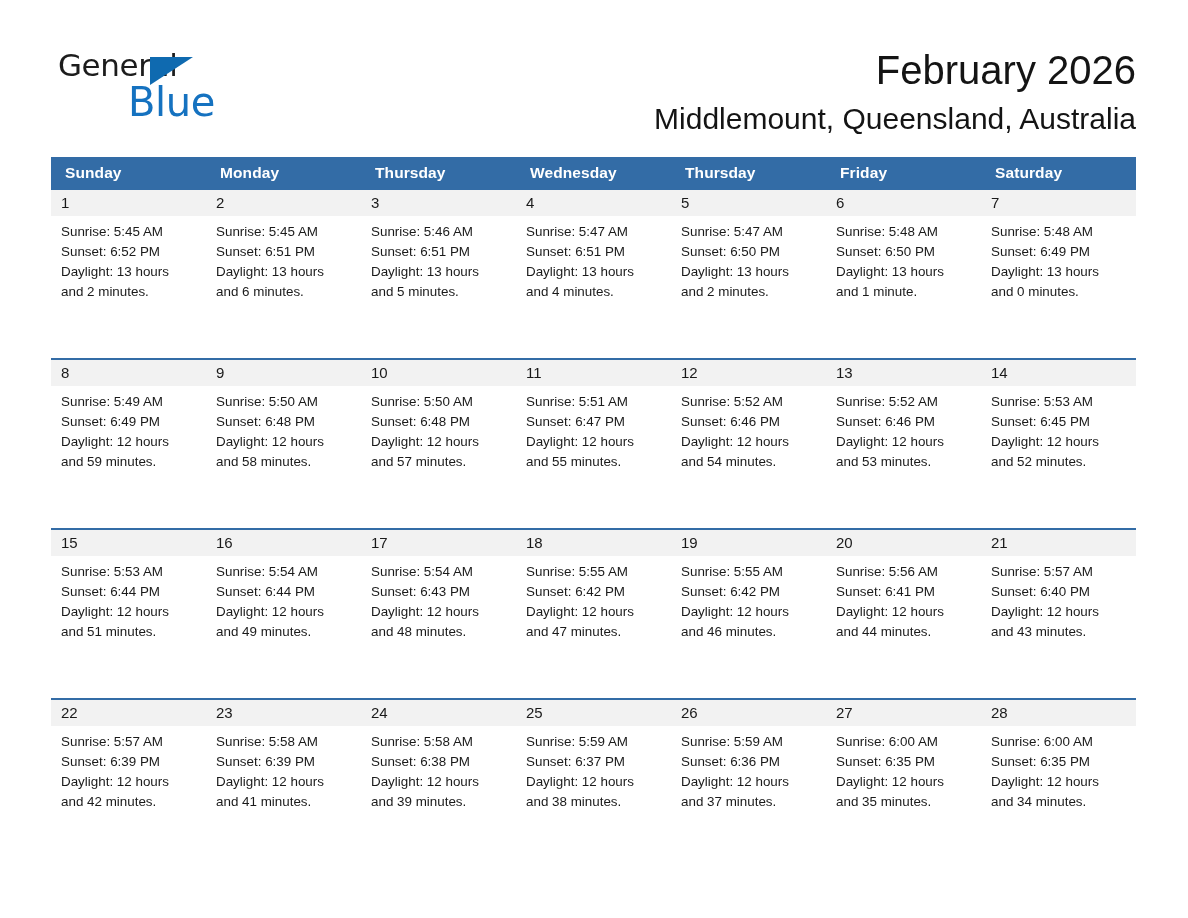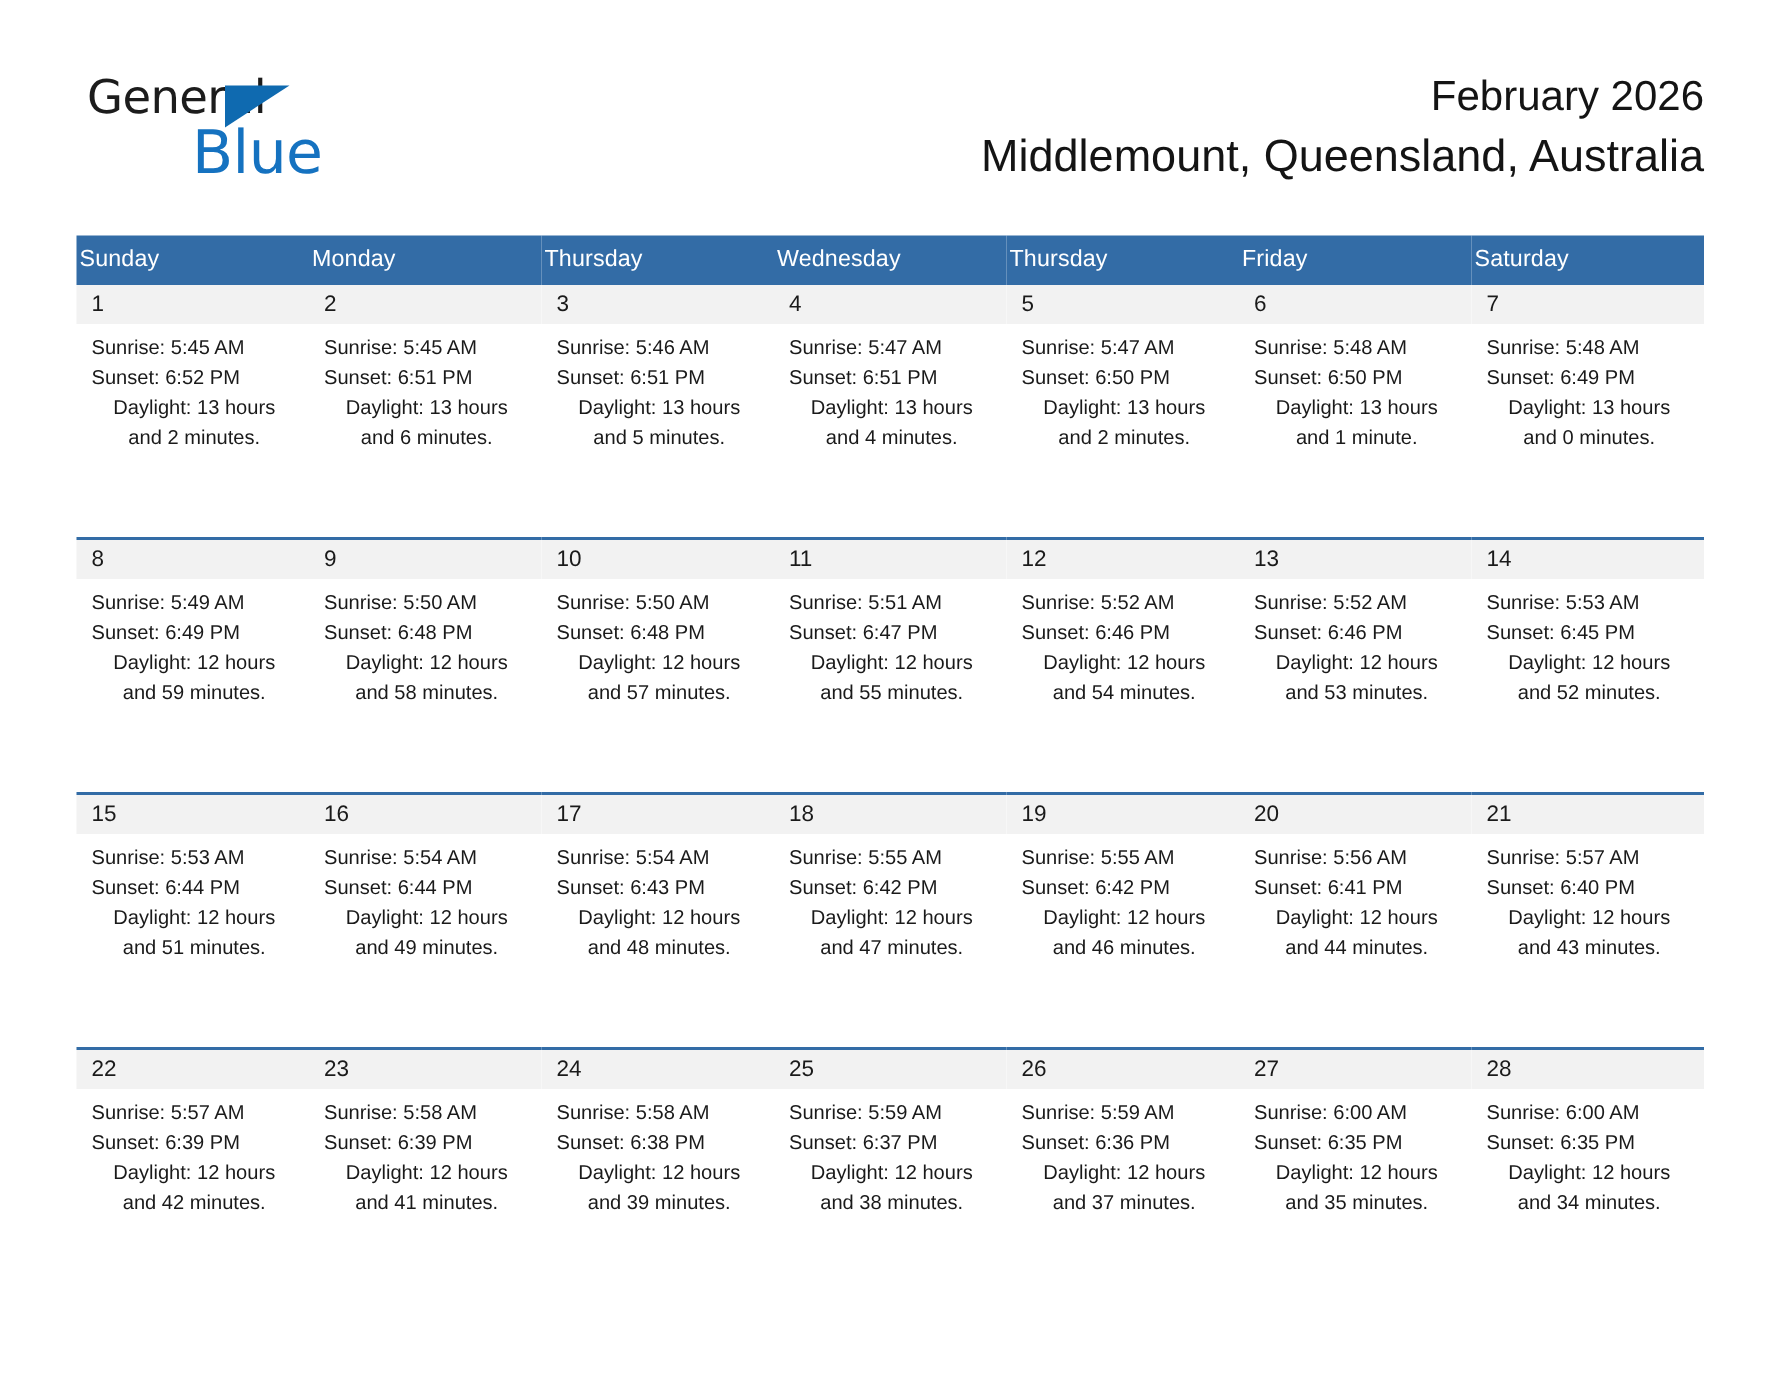--- a/index.html
+++ b/index.html
@@ -65,21 +65,21 @@
     font-weight: 400;
     line-height: 1;
   }
   .title-block {
     position: absolute;
     right: 52px;
     top: 48px;
     text-align: right;
   }
   .cal-title {
-    font-size: 28px;
+    font-size: 40px;
     font-weight: 400;
     color: #141414;
     line-height: 1.12;
     letter-spacing: 0px;
   }
   .cal-subtitle {
     margin-top: 8px;
     font-size: 30px;
     font-weight: 400;
     color: #141414;
@@ -96,23 +96,23 @@
   }
   table.cal-table {
     width: 1085px;
     border-collapse: collapse;
     table-layout: fixed;
   }
   th.day-head {
     background: #336ca6;
     color: #ffffff;
     font-size: 15.5px;
-    font-weight: 400;
+    font-weight: 700;
     text-align: left;
-    padding: 7px 0 8px 2px;
+    padding: 7px 0 8px 14px;
     height: 17px;
     vertical-align: middle;
     letter-spacing: 0.1px;
   }
   td.day-cell {
     vertical-align: top;
     padding: 0;
     width: 155px;
     border-top: 2px solid #336ca6;
     background: #ffffff;
@@ -136,21 +136,20 @@
   .day-body .line {
     font-size: 13.4px;
     line-height: 20px;
     color: #1a1a1a;
     white-space: nowrap;
   }
   .day-body .daylight {
     font-size: 13.4px;
     line-height: 20px;
     color: #1a1a1a;
-    text-align: center;
   }
 </style>
 </head>
 <body>
 
 <div class="page">
 
   <div class="header">
 
     <div class="logo">

